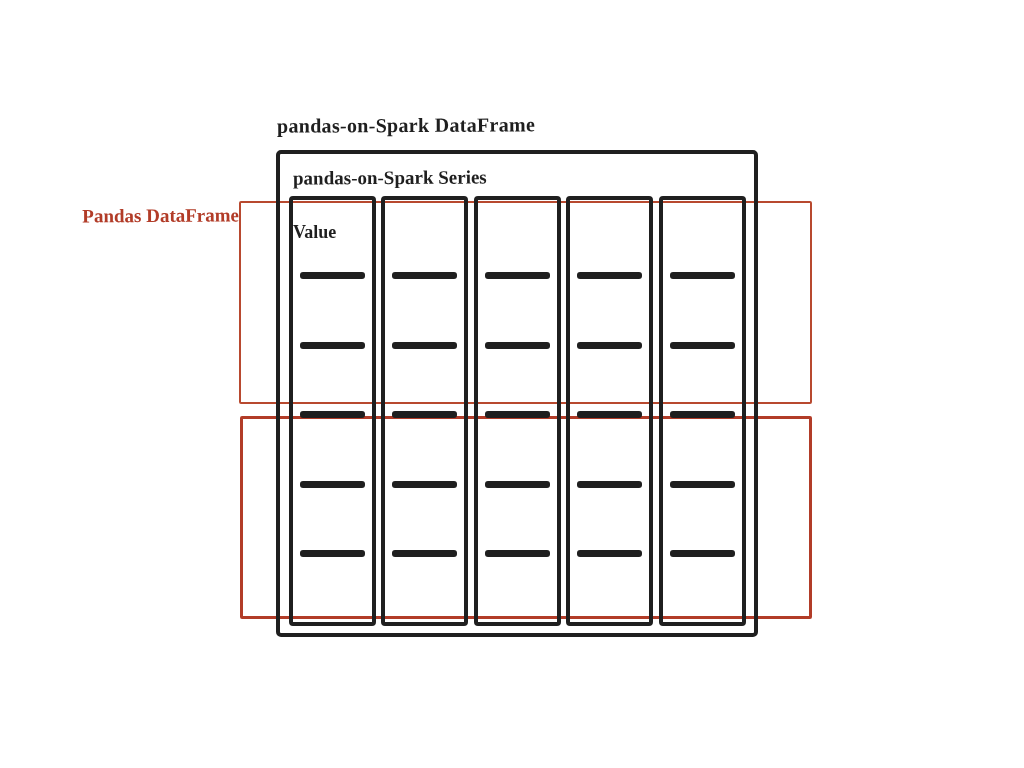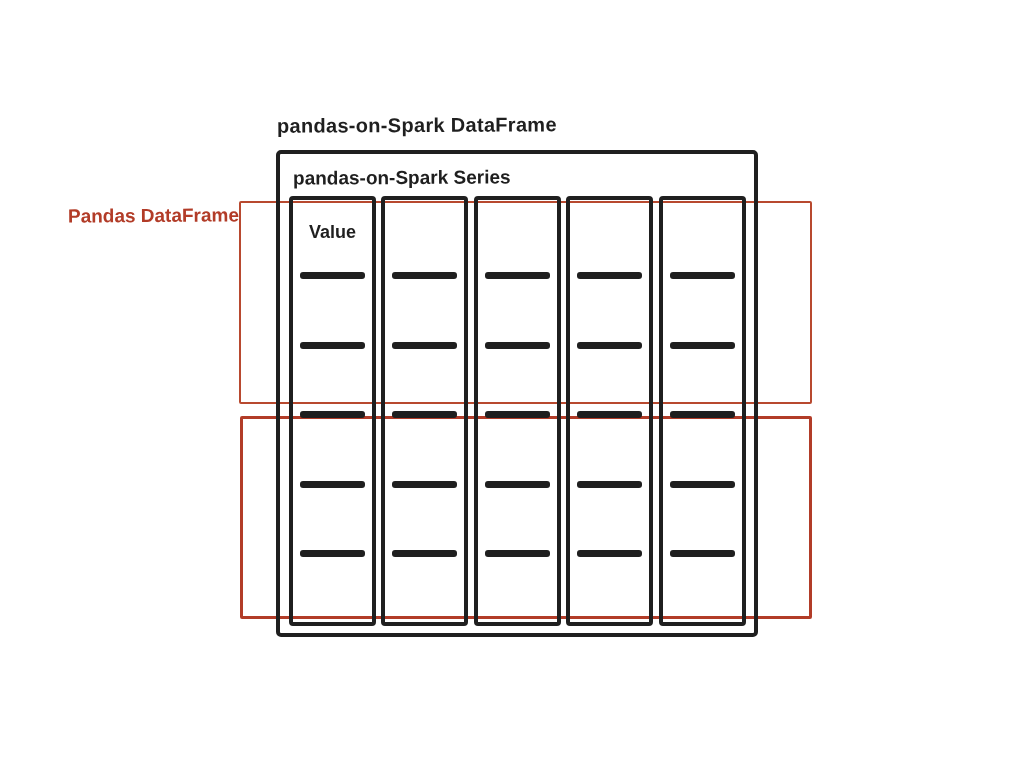--- a/index.html
+++ b/index.html
@@ -5,21 +5,21 @@
   html, body {
     margin: 0;
     padding: 0;
     background: #ffffff;
   }
   .canvas {
     position: relative;
     width: 1024px;
     height: 768px;
     background: var(--bg, #ffffff);
-    font-family: Liberation Sans, sans-serif;
+    font-family: Liberation Serif, serif;
     overflow: hidden;
     color: var(--ink, #1f1f1f);
   }
   .abs { position: absolute; }
 
   .title {
     left: 277px;
     top: 114px;
     font-size: 20px;
     font-weight: bold;
@@ -60,21 +60,20 @@
     border-radius: 4px;
     box-sizing: border-box;
     background: transparent;
     z-index: 2;
   }
   .value-label {
     position: absolute;
     top: 22px;
     left: 0;
     right: 0;
-    text-align: center;
     font-size: 18px;
     font-weight: bold;
     color: var(--ink);
   }
   .dash {
     position: absolute;
     left: 9%;
     right: 9%;
     height: 7px;
     background: var(--ink);

